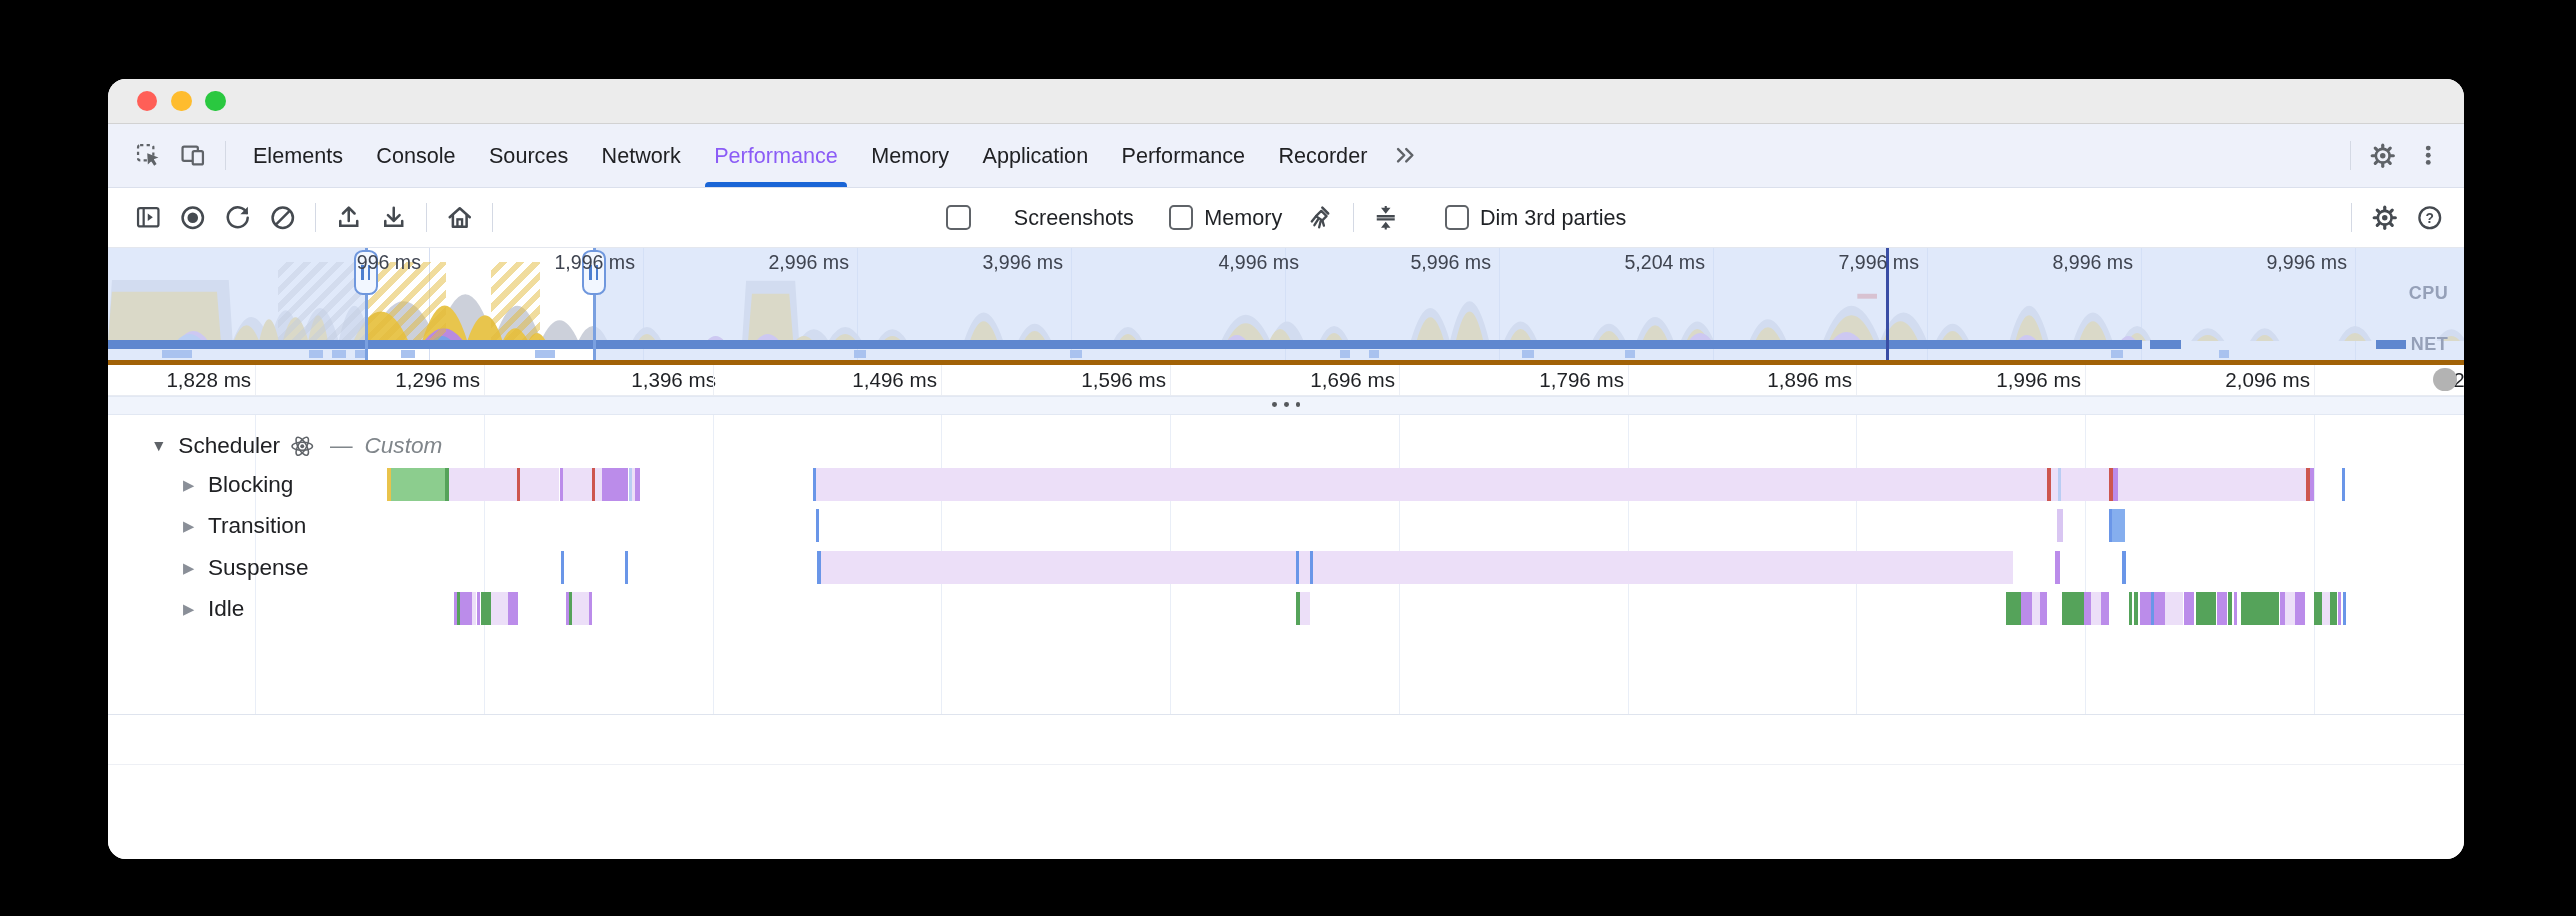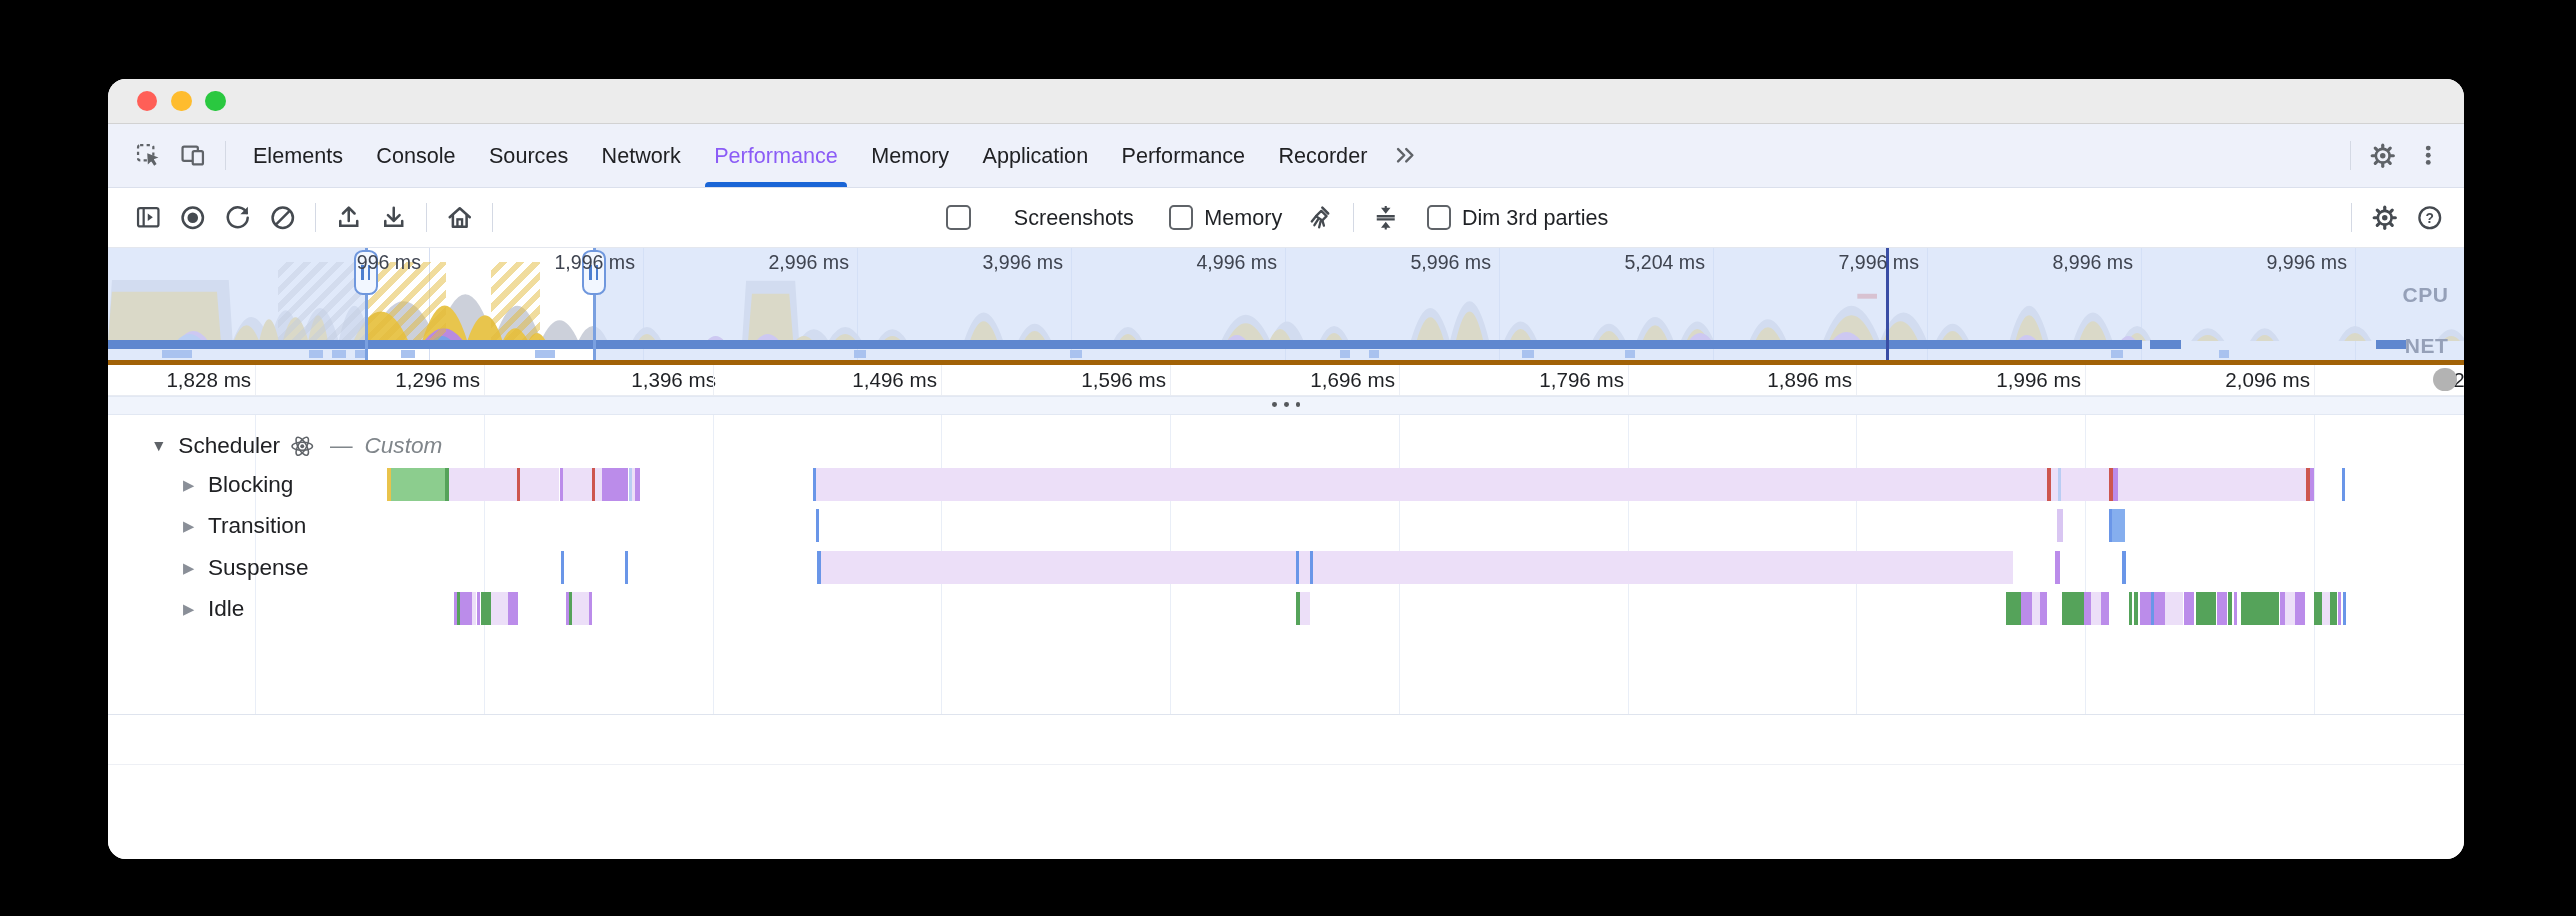--- a/index.html
+++ b/index.html
@@ -32,21 +32,21 @@
   .hatch.gray{background:repeating-linear-gradient(135deg,rgba(255,255,255,0) 0 5.9px,rgba(150,150,155,.45) 5.9px 11.8px);}
   .hatch.yellow{background:repeating-linear-gradient(135deg,rgba(255,255,255,0) 0 5.9px,rgba(226,186,60,.5) 5.9px 11.8px);}
   .ov-overlay{position:absolute;top:0;height:112px;background:rgba(212,224,248,.72);z-index:4;}
   .net-main{position:absolute;top:92px;height:8.8px;background:#5f87cf;z-index:5;}
   .net-sub{position:absolute;top:102px;height:7.9px;background:#a9c2ef;z-index:5;}
   .ov-label{position:absolute;top:2.9px;width:139px;text-align:right;font-size:19.6px;color:#3f4450;z-index:8;}
   .handle{position:absolute;top:2px;width:23.6px;height:45px;border:2.5px solid #6f97dd;background:#f2f7ff;border-radius:8.8px;box-sizing:border-box;display:flex;align-items:center;justify-content:center;gap:3.9px;z-index:7;}
   .handle i{width:2.5px;height:15.7px;background:#4d7fd0;display:block;}
   .handle-line{position:absolute;top:0;bottom:0;width:2.5px;background:#7aa0e0;z-index:6;}
   .playhead{position:absolute;top:0;bottom:0;width:2.9px;background:#394da5;z-index:6;}
-  .cpu-net-label{position:absolute;right:15.7px;font-weight:bold;font-size:21px;color:#95a0b8;z-index:8;letter-spacing:0.5px;}
+  .cpu-net-label{position:absolute;right:15.7px;font-weight:bold;font-size:18px;color:#95a0b8;z-index:8;letter-spacing:0.5px;}
   
   .ruler{position:relative;height:29.5px;background:#fff;border-bottom:1px solid #e8ebf2;overflow:hidden;}
   .ruler-label{position:absolute;top:2.9px;width:147px;text-align:right;font-size:20.6px;color:#1f2125;}
   .ruler-tick{position:absolute;top:0;bottom:0;width:1px;background:#eceff5;}
   .scroll-dot{position:absolute;left:2325px;top:2.9px;width:23.6px;height:23.6px;border-radius:50%;background:#b3b3b3;z-index:3;}
   
   .divider{height:17.7px;background:#f0f4fc;border-top:1px solid #e2e8f3;border-bottom:1px solid #e2e8f3;position:relative;}
   .divider .dots{position:absolute;left:1164px;top:5.9px;display:flex;gap:6.9px;}
   .divider .dots i{width:4.9px;height:4.9px;border-radius:50%;background:#55585c;}
   
@@ -201,21 +201,21 @@
       </span>
       <span class="vsep"></span>
       <span class="icon-btn">
         <svg class="ic" width="27.5" height="27.5" viewBox="0 0 26 26">
             <line x1="4.5" y1="11.6" x2="21.5" y2="11.6" stroke="#454a50" stroke-width="2.2"></line>
             <line x1="4.5" y1="14.6" x2="21.5" y2="14.6" stroke="#454a50" stroke-width="2.2"></line>
             <path d="M13 2 v4.5 M10.6 4.5 L13 7.5 L15.4 4.5 Z" stroke="#454a50" stroke-width="2" fill="#454a50"></path>
             <path d="M13 24 v-4.5 M10.6 21.5 L13 18.5 L15.4 21.5 Z" stroke="#454a50" stroke-width="2" fill="#454a50"></path>
           </svg>
       </span>
-      <label class="check" style="margin-left:18px;">
+      <label class="check" style="margin-left:36px;">
         <span class="box"></span>
         <span>Dim 3rd parties</span>
       </label>
 
       <span class="vsep" style="margin-left:auto;"></span>
       <span class="icon-btn">
         <svg class="ic" width="27.5" height="27.5" viewBox="0 0 26 26">
             <g stroke="#454a50" stroke-width="3" stroke-linecap="round">
               <line x1="13" y1="3" x2="13" y2="6"></line>
               <line x1="13" y1="20" x2="13" y2="23"></line>
@@ -282,21 +282,21 @@
           <div class="net-sub" style="left: 1414px; width: 11.8px;"></div>
           <div class="net-sub" style="left: 1517px; width: 9.8px;"></div>
           <div class="net-sub" style="left: 2003px; width: 11.8px;"></div>
           <div class="net-sub" style="left: 2111px; width: 9.8px;"></div>
         </div>
       <div id="ov-labels">
           <div class="ov-label" style="left: 174px;">996 ms</div>
           <div class="ov-label" style="left: 388px;">1,996 ms</div>
           <div class="ov-label" style="left: 602px;">2,996 ms</div>
           <div class="ov-label" style="left: 816px;">3,996 ms</div>
-          <div class="ov-label" style="left: 1030px;">4,996 ms</div>
+          <div class="ov-label" style="left: 1052px;">4,996 ms</div>
           <div class="ov-label" style="left: 1244px;">5,996 ms</div>
           <div class="ov-label" style="left: 1458px;">5,204 ms</div>
           <div class="ov-label" style="left: 1672px;">7,996 ms</div>
           <div class="ov-label" style="left: 1886px;">8,996 ms</div>
           <div class="ov-label" style="left: 2100px;">9,996 ms</div>
         </div>
       <div class="handle-line" id="hl-left" style="left: 257px;"></div>
       <div class="handle-line" id="hl-right" style="left: 485px;"></div>
       <div class="handle" id="handle-left" style="left: 246px;">
           <i></i>

